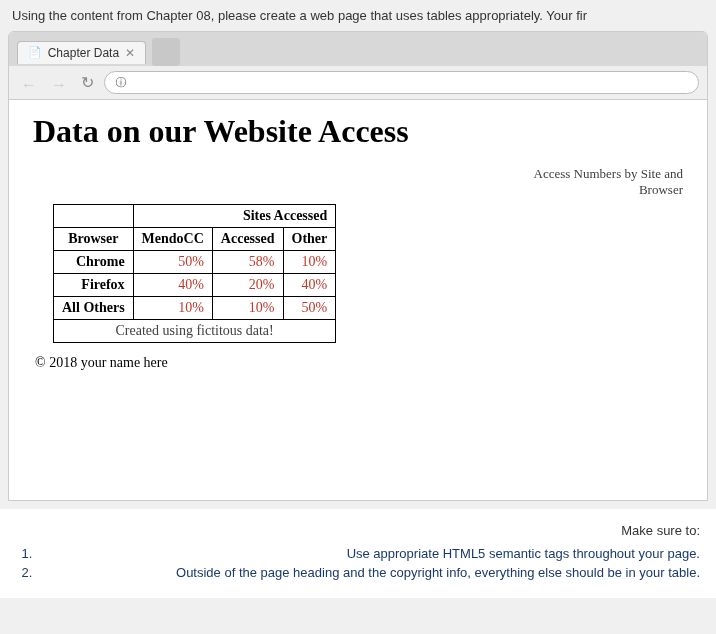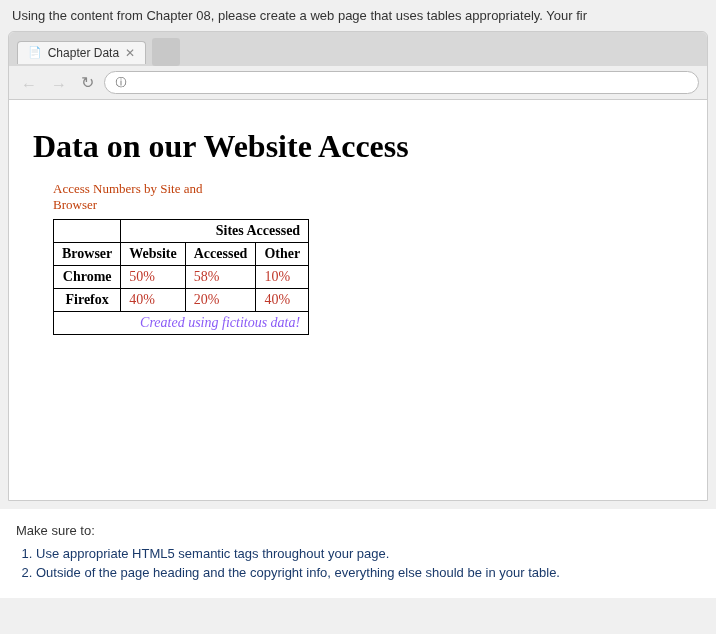--- a/index.html
+++ b/index.html
@@ -100,84 +100,82 @@
     }
 
     .address-bar .lock-icon {
       color: #555;
       font-size: 11px;
     }
 
     
     .browser-content {
       background: #fff;
-      padding: 28px 24px;
+      padding: 13px 24px;
       min-height: 400px;
     }
 
     
     .page-heading {
       font-family: 'Times New Roman', serif;
       font-size: 32px;
       font-weight: bold;
       color: #000;
       margin-bottom: 16px;
     }
 
     
     .table-container {
       margin-left: 20px;
       margin-bottom: 12px;
     }
 
     .table-caption {
-      text-align: left;
-      color: #c2410c;
+      text-align: right;
+      color: #404040;
       font-size: 13px;
       margin-bottom: 6px;
       font-family: 'Times New Roman', serif;
     }
 
     
     .data-table {
       border-collapse: collapse;
       font-family: 'Times New Roman', serif;
       font-size: 14px;
     }
 
     .data-table td, .data-table th {
       border: 1px solid #000;
       padding: 3px 8px;
-      text-align: left;
+      text-align: right;
     }
 
     .data-table .header-row th {
       font-weight: bold;
       background: #fff;
     }
 
     .data-table .col-header {
       font-weight: bold;
       text-align: center;
     }
 
     .data-table .row-header {
       font-weight: bold;
+    }
+
+    .data-table .sites-accessed-header {
+      font-weight: bold;
+      text-align: right;
+    }
+
+    .data-table .note-row td {
+      color: #404040;
       text-align: center;
-    }
-
-    .data-table .sites-accessed-header {
-      font-weight: bold;
-      text-align: right;
-    }
-
-    .data-table .note-row td {
-      font-style: italic;
-      color: #8b5cf6;
-      text-align: right;
     }
 
     .data-table td.empty-cell {
       border: 1px solid #000;
     }
 
     .val-red { color: #c0392b; }
 
     
     .copyright {
@@ -192,29 +190,31 @@
     .bottom-instructions {
       background: #fff;
       padding: 14px 16px;
       font-size: 13px;
       color: #333;
       margin-top: 8px;
     }
 
     .bottom-instructions .make-sure {
       margin-bottom: 8px;
+      text-align: right;
     }
 
     .bottom-instructions ol {
       padding-left: 20px;
     }
 
     .bottom-instructions ol li {
       margin-bottom: 4px;
       color: #1a3a6b;
+      text-align: right;
     }
   </style>
 </head>
 <body>
 
 <div class="outer-instruction">Using the content from Chapter 08, please create a web page that uses tables appropriately. Your fir</div>
 
 <div class="browser-wrapper">
 
   <div class="browser-tab-bar">
@@ -248,47 +248,54 @@
       <table class="data-table">
 
         <tbody>
             <tr>
           <td class="empty-cell"></td>
           <th colspan="3" class="sites-accessed-header">Sites Accessed</th>
         </tr>
 
         <tr class="header-row">
           <th class="col-header">Browser</th>
-          <th class="col-header">Website</th>
+          <th class="col-header">MendoCC</th>
           <th class="col-header">Accessed</th>
           <th class="col-header">Other</th>
         </tr>
 
         <tr>
           <td class="row-header">Chrome</td>
           <td class="val-red">50%</td>
           <td class="val-red">58%</td>
           <td class="val-red">10%</td>
         </tr>
 
         <tr>
           <td class="row-header">Firefox</td>
           <td class="val-red">40%</td>
           <td class="val-red">20%</td>
           <td class="val-red">40%</td>
         </tr>
 
+        <tr>
+          <td class="row-header">All Others</td>
+          <td class="val-red">10%</td>
+          <td class="val-red">10%</td>
+          <td class="val-red">50%</td>
+        </tr>
 
         <tr class="note-row">
           <td colspan="4">Created using fictitous data!</td>
         </tr>
       </tbody>
         </table>
     </div>
 
+    <div class="copyright">© 2018 your name here</div>
 
   </div>
 </div>
 
 <div class="bottom-instructions">
   <div class="make-sure">Make sure to:</div>
   <ol>
     <li>Use appropriate HTML5 semantic tags throughout your page.</li>
     <li>Outside of the page heading and the copyright info, everything else should be in your table.</li>
   </ol>

